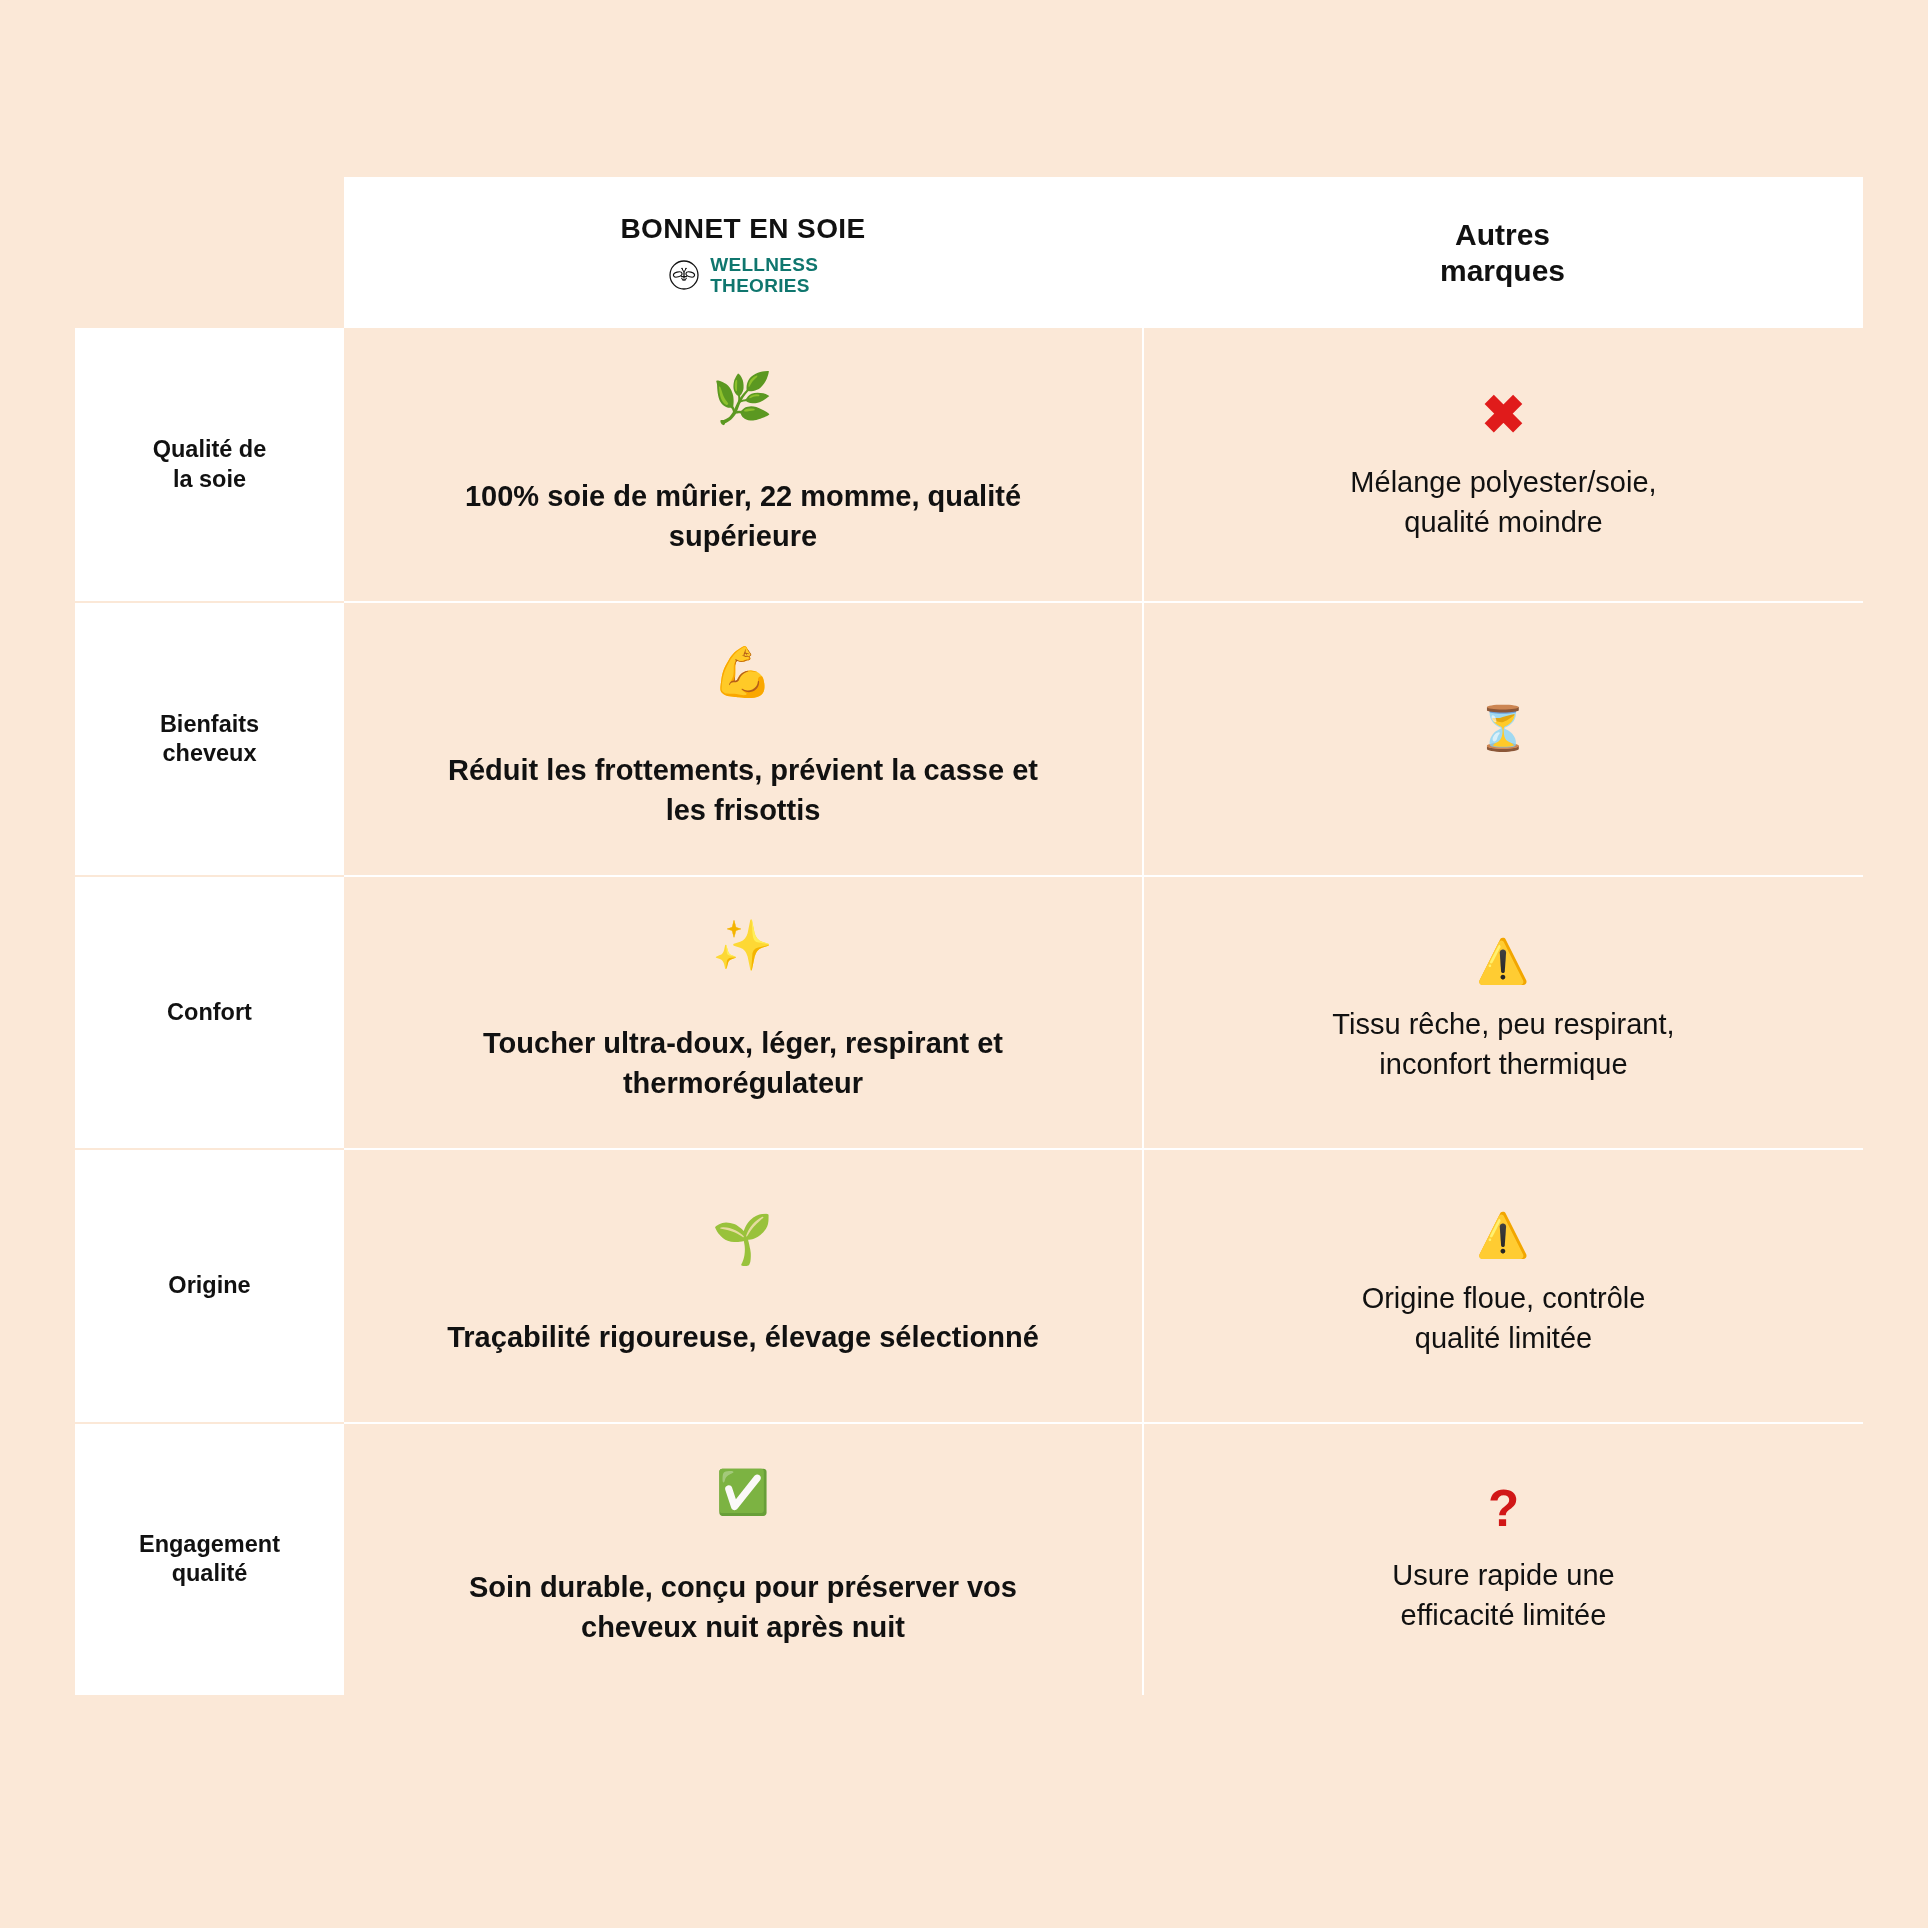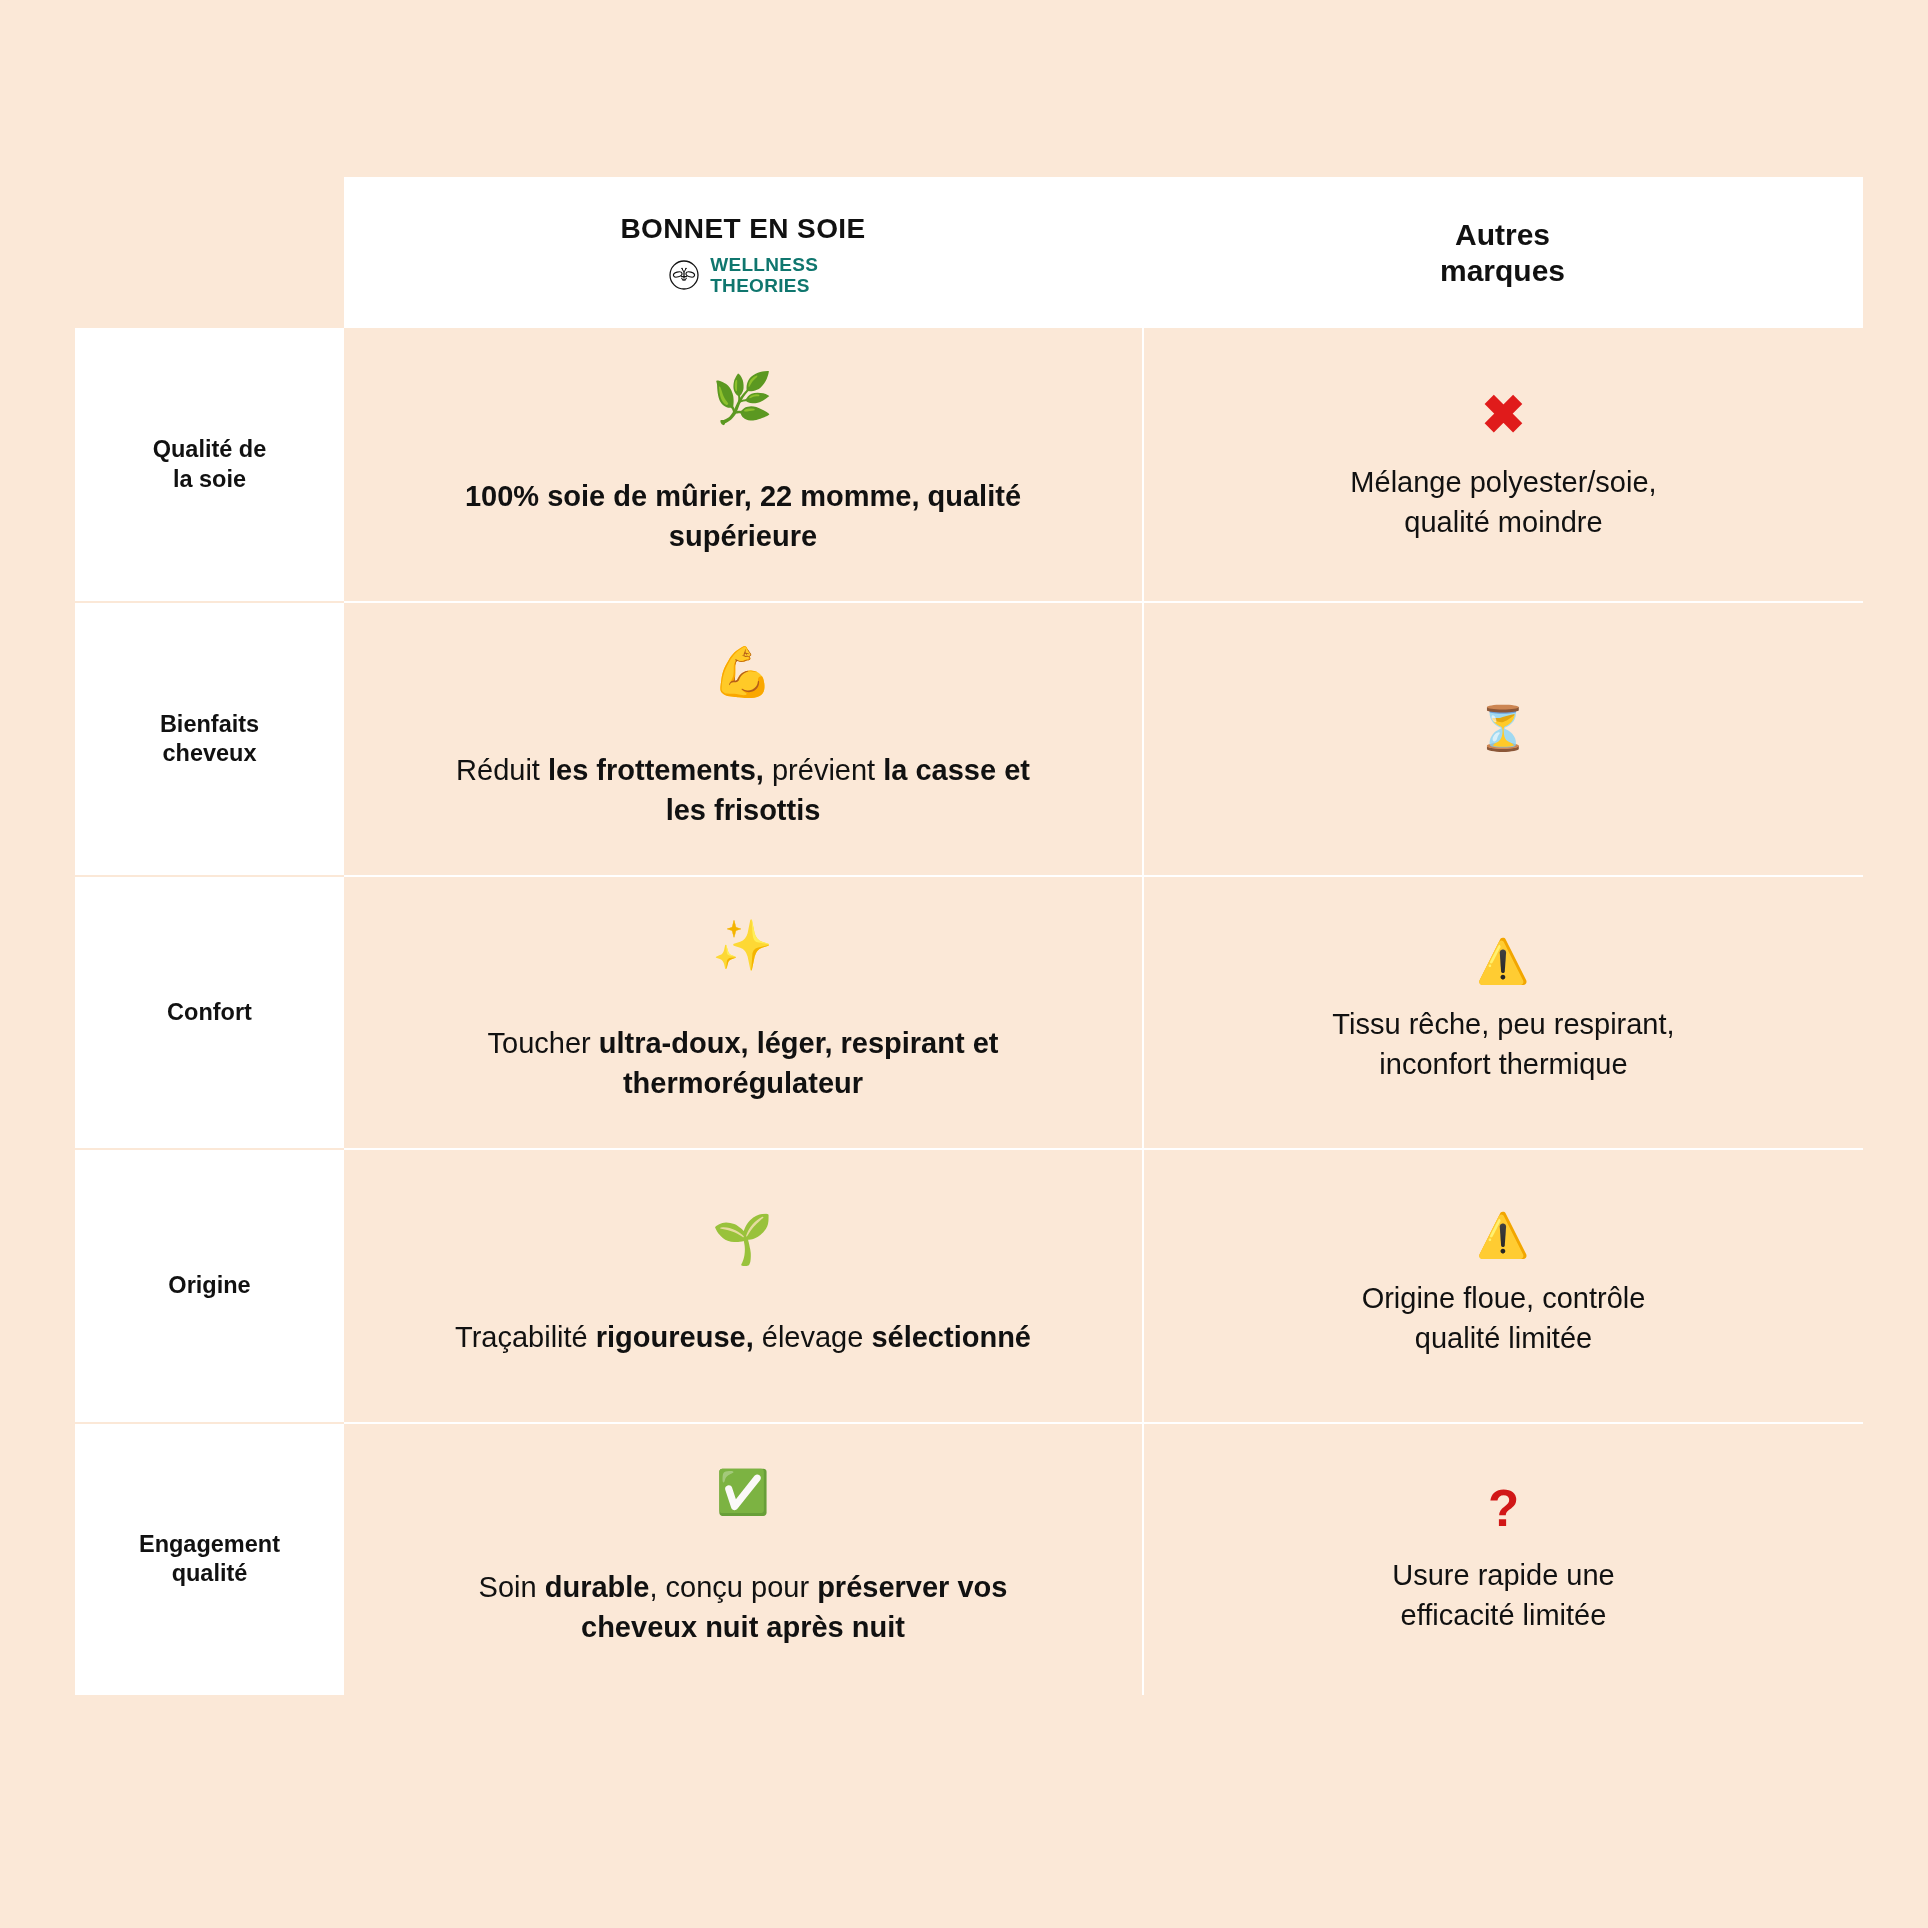--- a/index.html
+++ b/index.html
@@ -118,21 +118,21 @@
   .emoji.small { font-size: 43px; }
 
   .brand-text {
     font-size: 29px;
     font-weight: 700;
     line-height: 1.38;
     color: #111111;
     max-width: 621px;
     margin-top: 32px;
   }
-  .brand-text .reg { font-weight: 400; }
+  .brand-text .reg { font-weight: 700; }
 
   .other-text {
     font-size: 29px;
     font-weight: 400;
     line-height: 1.38;
     color: #111111;
     max-width: 584px;
   }
 
   

